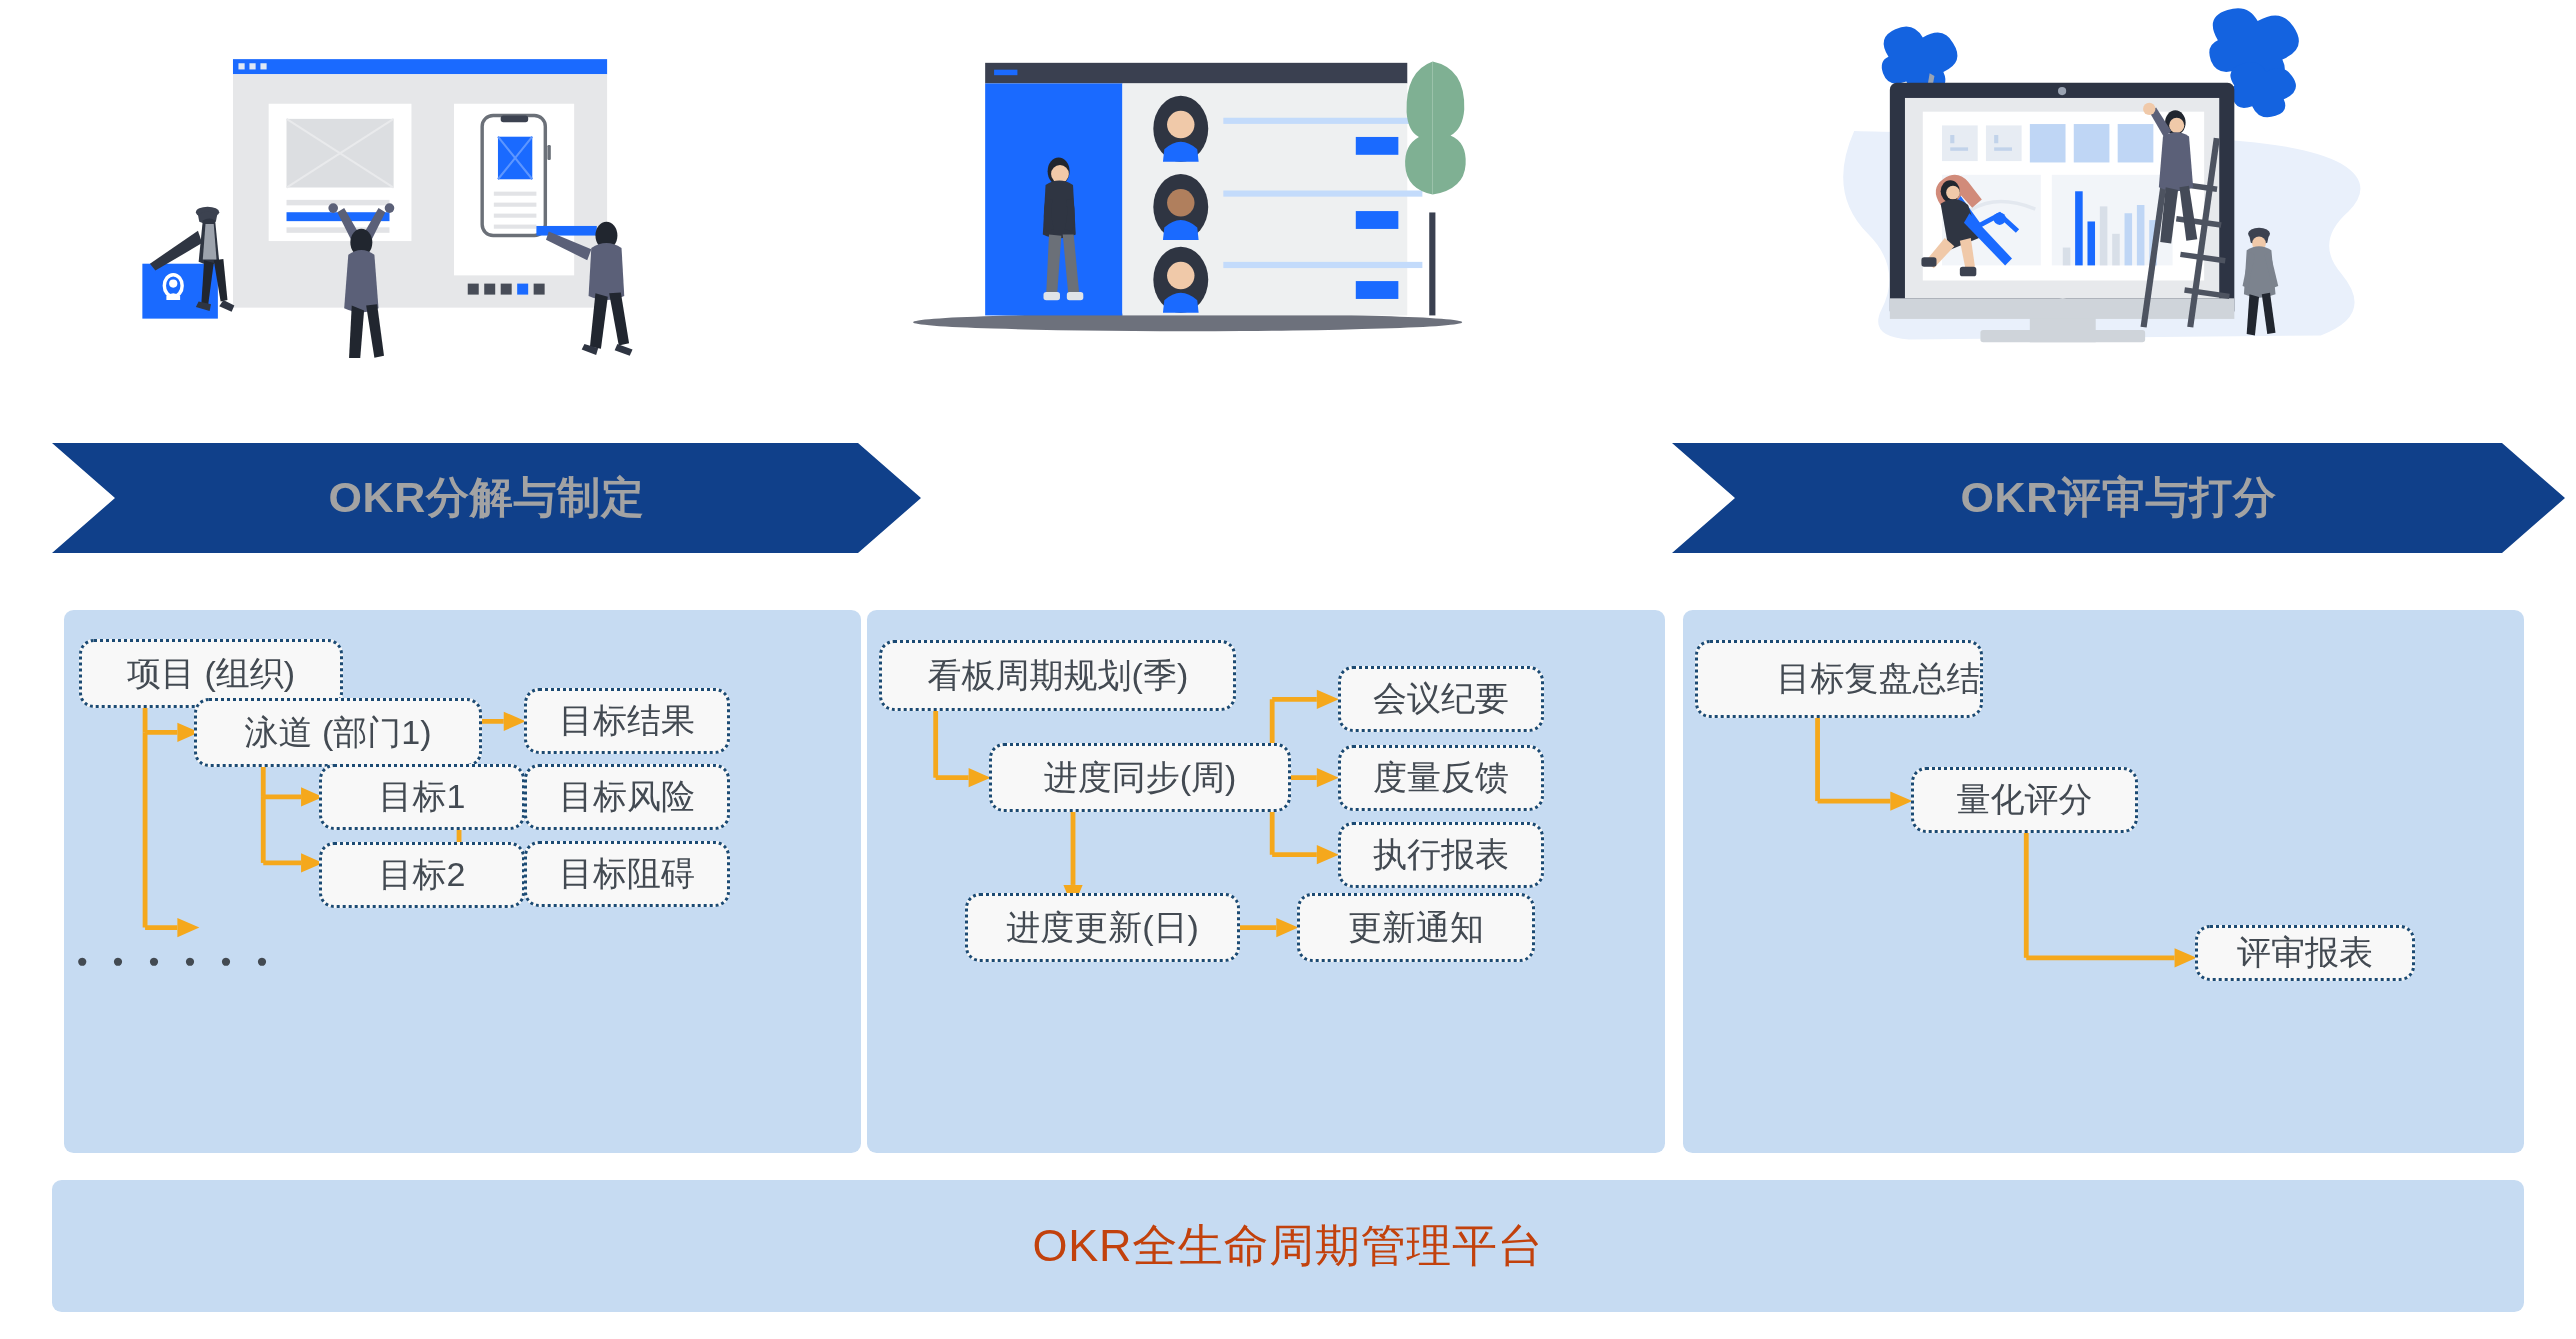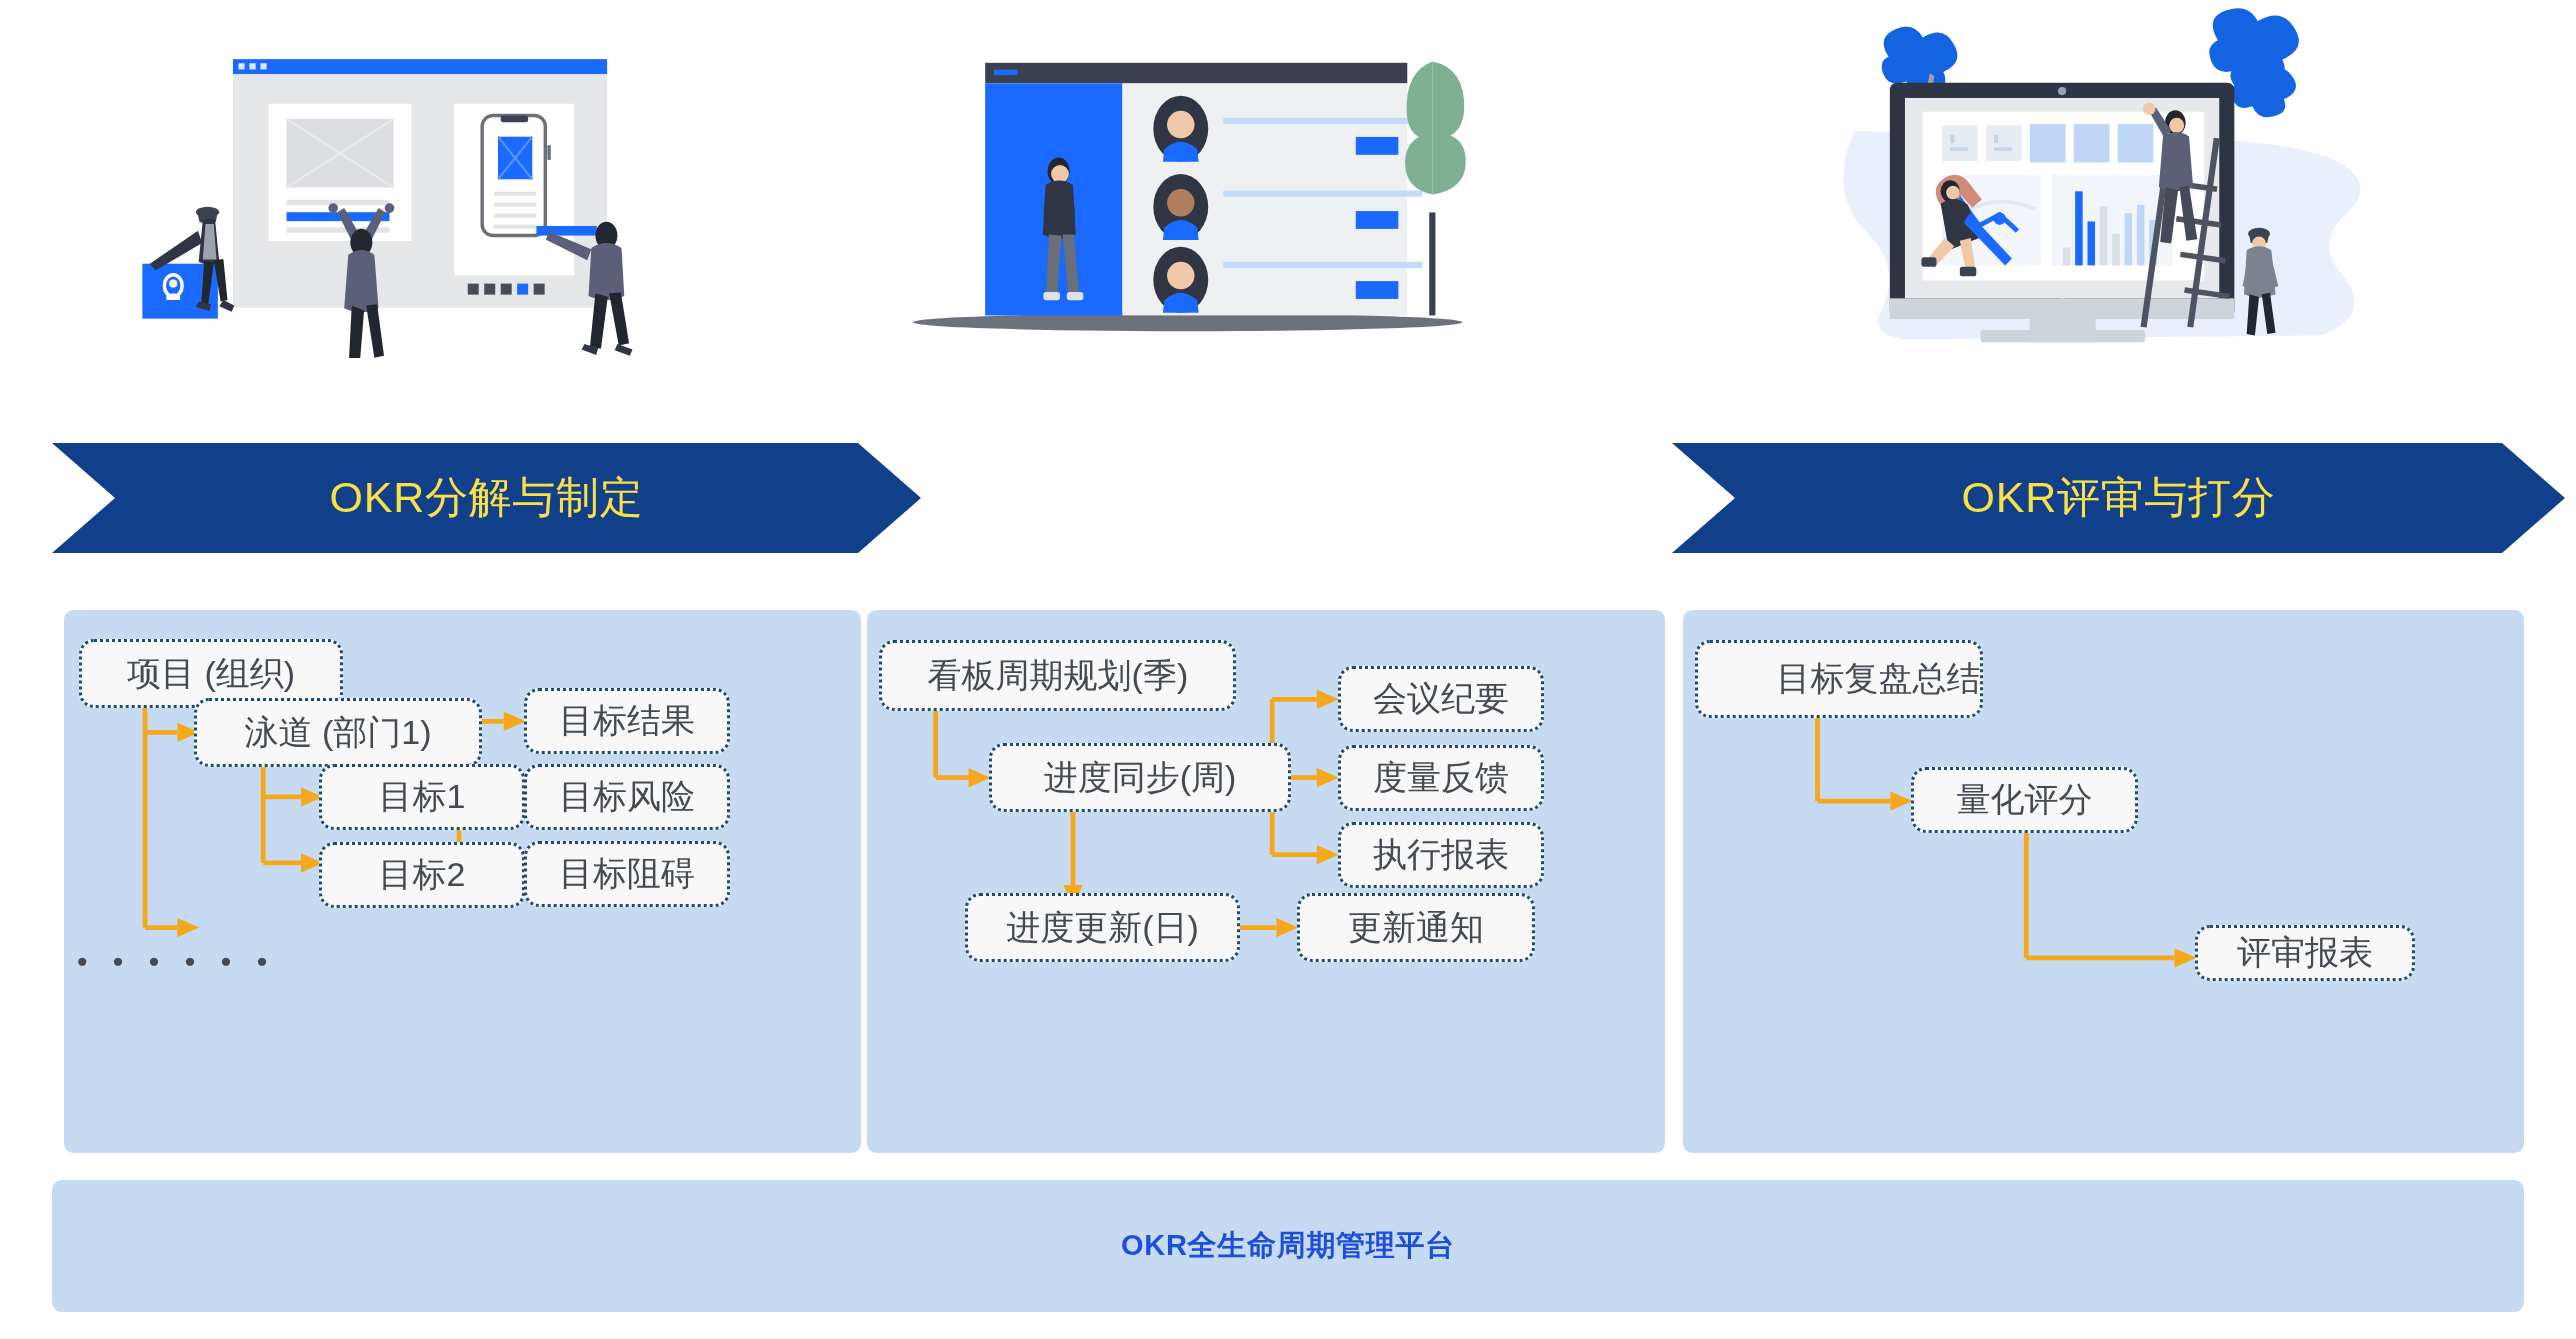--- a/index.html
+++ b/index.html
@@ -25,21 +25,21 @@
     background: #10408a;
     display: flex; align-items: center; justify-content: center;
   }
   #chev-1 { left: 52px;   width: 869px;
     clip-path: polygon(0 0, calc(100% - 63px) 0, 100% 50%, calc(100% - 63px) 100%, 0 100%, 63px 50%); }
   #chev-2 { left: 862px; width: 869px;
     clip-path: polygon(0 0, calc(100% - 63px) 0, 100% 50%, calc(100% - 63px) 100%, 0 100%, 63px 50%); }
   #chev-3 { left: 1672px; width: 893px;
     clip-path: polygon(0 0, calc(100% - 63px) 0, 100% 50%, calc(100% - 63px) 100%, 0 100%, 63px 50%); }
   .chev-label {
-    color: #fde047; font-size: 43px; font-weight: normal;
+    color: #a3a3a3; font-size: 43px; font-weight: bold;
     letter-spacing: 0.7px; white-space: nowrap; text-align: center;
   }
 
   
   .panel {
     position: absolute; top: 610px; height: 543px;
     background: #c6dbf2; border-radius: 9.6px;
   }
   #panel-1 { left: 52px;   width: 797px; margin-left: 12px; }
   #panel-2 { left: 867px; width: 798px; }
@@ -69,21 +69,21 @@
   .conn { position: absolute; left: 0; top: 0; width: 100%; height: 100%; overflow: visible; }
 
   
   #footer-bar {
     position: absolute; left: 52px; top: 1180px;
     width: 2472px; height: 132px;
     background: #c6dbf2; border-radius: 9.6px;
     display: flex; align-items: center; justify-content: center;
   }
   #footer-label {
-    color: #1d4ed8; font-size: 29px; font-weight: bold; letter-spacing: 0.7px;
+    color: #c2410c; font-size: 45px; font-weight: normal; letter-spacing: 0.7px;
   }
 </style>
 </head>
 <body>
 
 <div id="root">
 
   <div class="illus-row">
 
     <svg class="illus" id="illus-1" viewBox="0 0 740 480">

